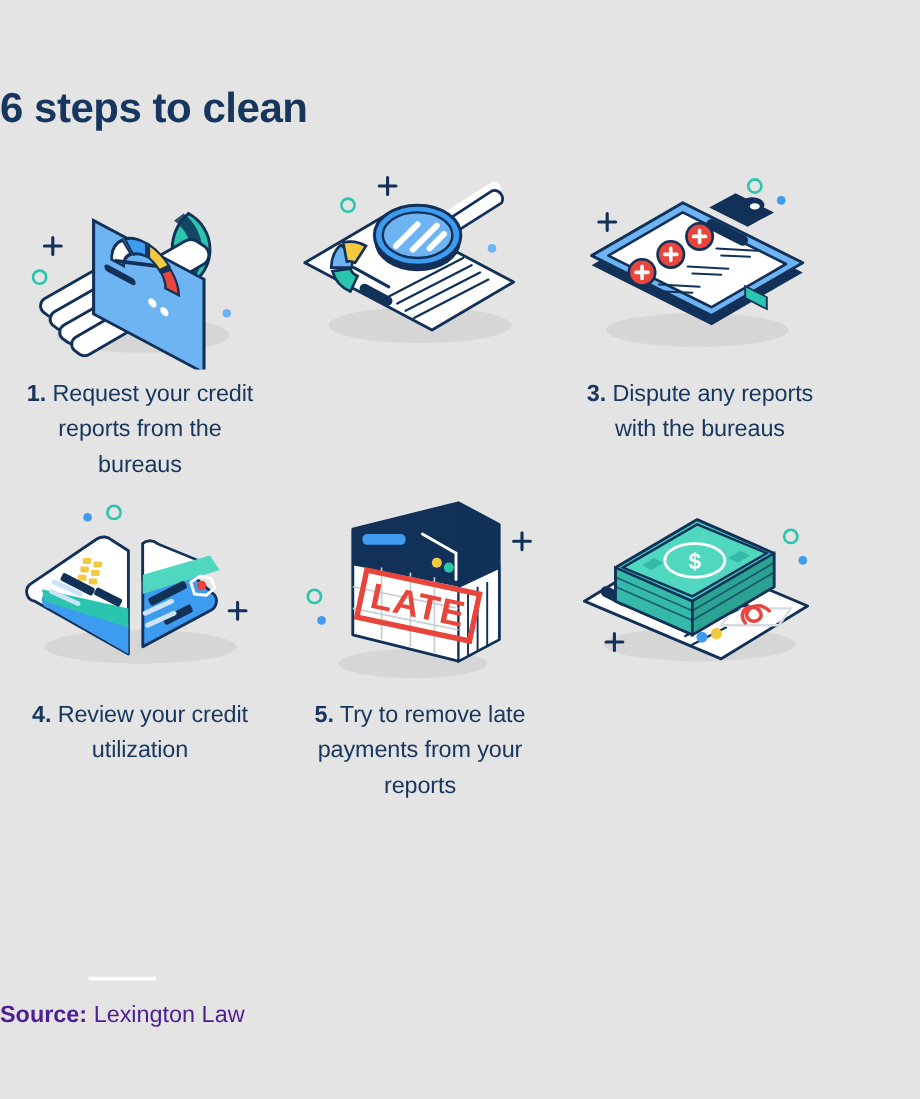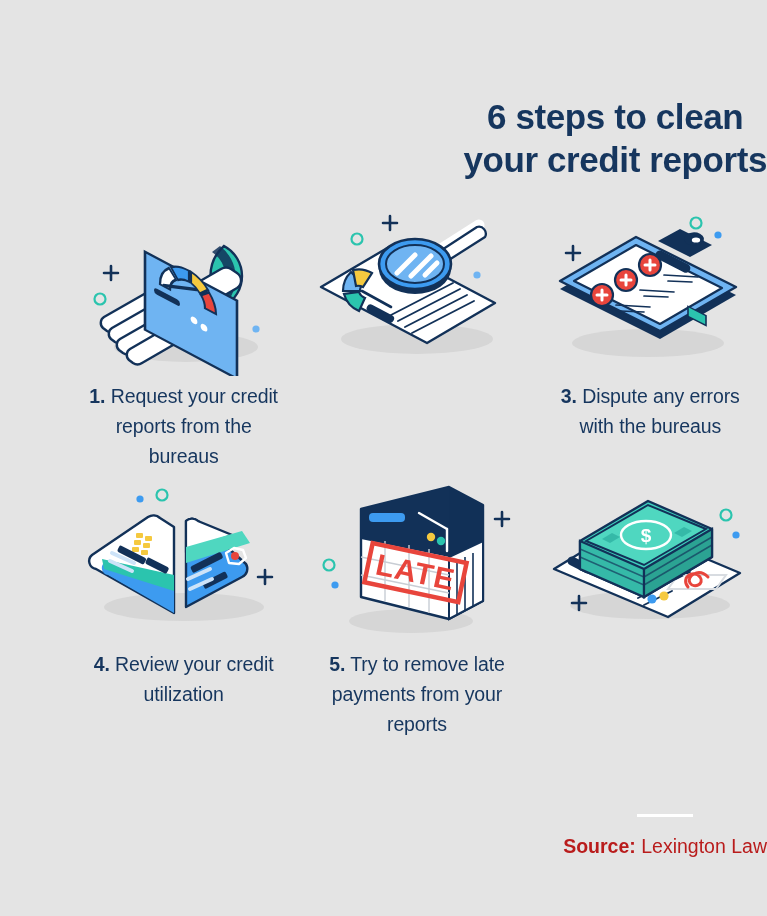--- a/index.html
+++ b/index.html
@@ -7,23 +7,23 @@
     width:767px;height:916px;
     background:#e4e4e4;
     font-family:"Liberation Sans", sans-serif;
     color:#16365e;
     overflow:hidden;
     position:relative;
   }
   .infographic{
     width:767px;height:916px;
     display:flex;flex-direction:column;
-    align-items:flex-end;
+    align-items:flex-start;
     box-sizing:border-box;
-    padding-top:96px;
+    padding-top:70px;
   }
   .title{
     font-size:35px;
     font-weight:bold;
     line-height:1.22;
     text-align:center;
     color:#16365e;
     letter-spacing:-0.4px;
     margin:0;
     max-width:520px;
@@ -58,32 +58,31 @@
   .footer{
     margin-top:auto;
     margin-bottom:58px;
     display:flex;flex-direction:column;align-items:center;
   }
   .divider{
     width:56px;height:3px;background:#ffffff;
     margin-bottom:18px;
   }
   .source{
-    font-size:19.5px;color:#b91c1c;
+    font-size:19.5px;color:#4c1d95;
   }
   .source b{font-weight:bold;}
 </style>
 </head>
 <body>
 
 <div class="infographic">
 
   <h1 class="title">
     <span>6 steps to clean</span><br>
-    <span>your credit reports</span>
   </h1>
 
   <div class="grid">
 
     <div class="step">
       <div class="art">
         <svg viewBox="0 0 220 165">
           <ellipse cx="112" cy="136" rx="72" ry="15" fill="#d6d6d6"></ellipse>
           <path d="M150 95 a40 40 0 0 1 0 -60 a34 34 0 0 1 0 60 z" fill="#2bc4ae" stroke="#123158" stroke-width="2.4"></path>
           <path d="M150 95 a40 40 0 0 0 -4 -60 l-8 6 a32 32 0 0 1 4 50 z" fill="#123158" opacity="0.85"></path>
@@ -184,21 +183,21 @@
             <line x1="80" y1="100" x2="104" y2="101"></line>
           </g>
           <g>
             <path d="M26 42 h14 M33 35 v14" stroke="#123158" stroke-width="2.6" stroke-linecap="round"></path>
             <circle cx="156" cy="12" r="5.5" fill="none" stroke="#2bc4ae" stroke-width="2.2"></circle>
             <circle cx="178" cy="24" r="3.6" fill="#3d9bf0"></circle>
           </g>
         </svg>
       </div>
       <div class="caption">
-        <b>3.</b><span> Dispute any errors with the bureaus</span>
+        <b>3.</b><span> Dispute any reports with the bureaus</span>
       </div>
     </div>
 
     <div class="step">
       <div class="art">
         <svg viewBox="0 0 220 165">
           <ellipse cx="110" cy="128" rx="80" ry="14" fill="#d6d6d6"></ellipse>
           <g>
             <path d="M18 76 L74 38 a10 10 0 0 1 12 1 L100 48 L100 134 L22 90 a8 8 0 0 1 -4 -14 z" fill="#ffffff" stroke="#123158" stroke-width="2.4" stroke-linejoin="round"></path>
             <path d="M30 84 L100 110 L100 134 L34 96 a7 7 0 0 1 -4 -12 z" fill="#3d9bf0"></path>

